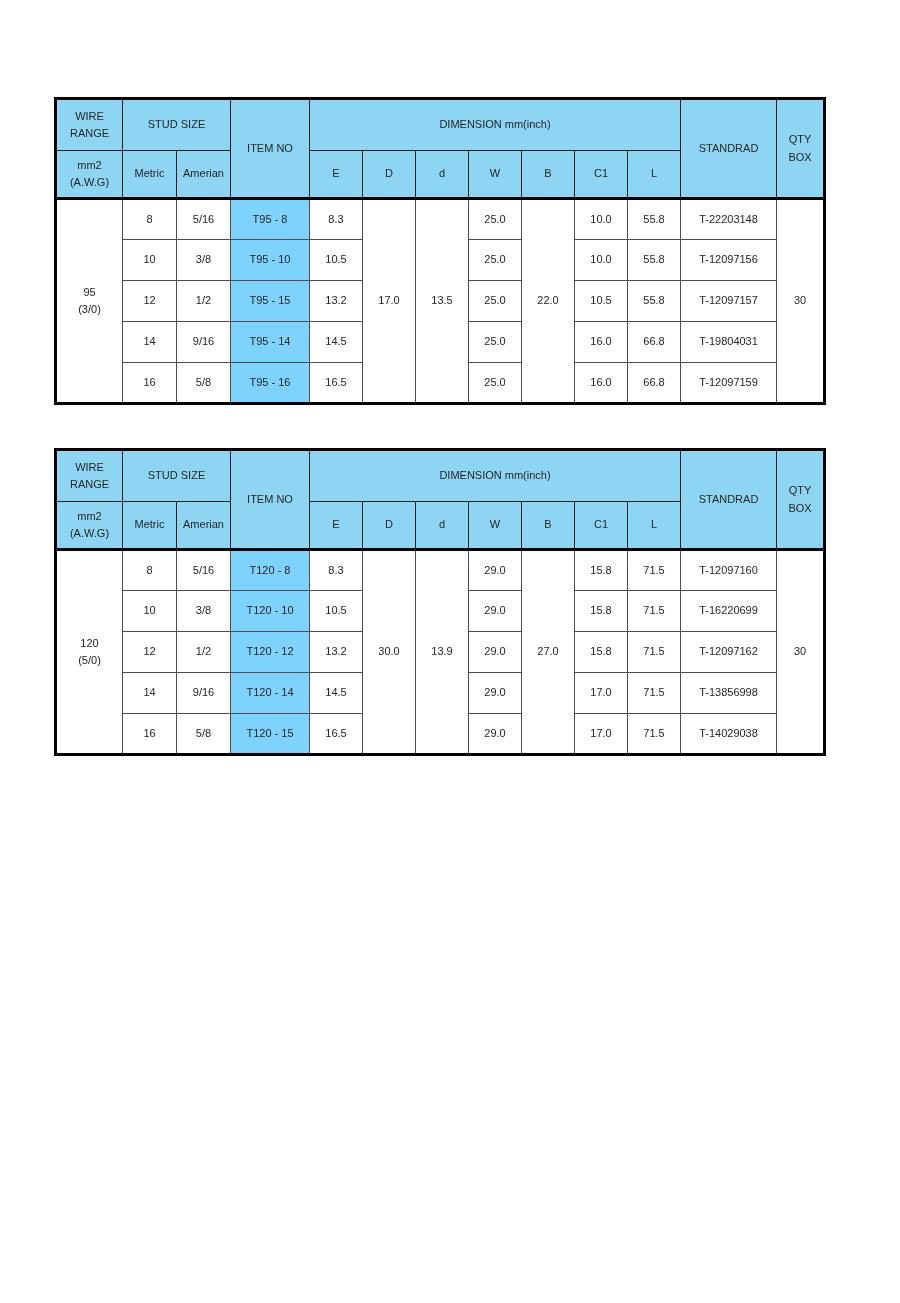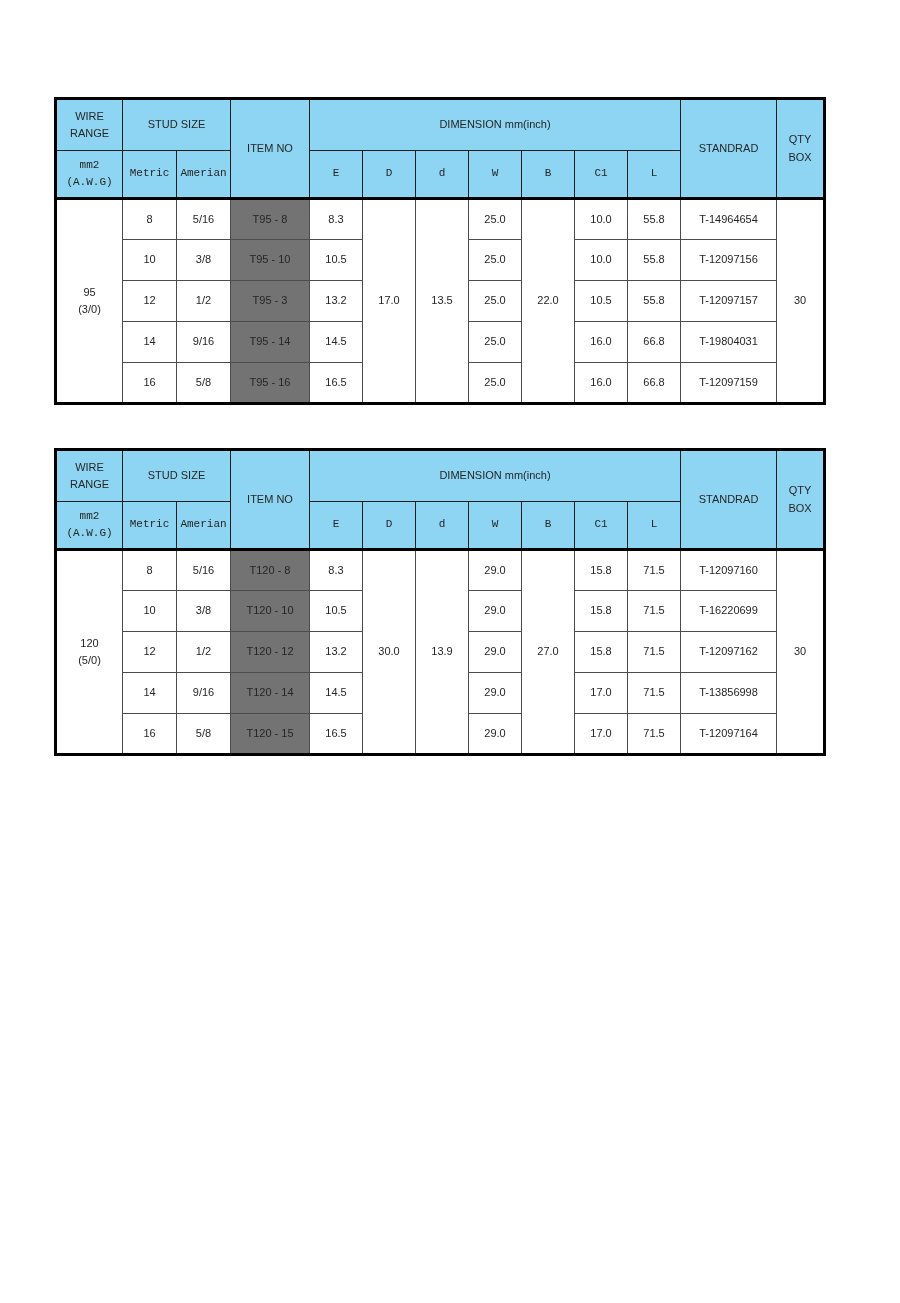--- a/index.html
+++ b/index.html
@@ -35,25 +35,25 @@
     padding: 0 2px;
     font-weight: 400;
     line-height: 1.55;
     overflow: hidden;
   }
   table.spec thead th {
     background: #8dd5f2;
     border-color: #1f1f1f;
   }
   table.spec thead tr.hr1 { height: 52px; }
-  table.spec thead tr.hr2 { height: 48px; font-family: Liberation Mono, monospace; }
+  table.spec thead tr.hr2 { height: 48px; }
   table.spec tbody tr     { height: 41px; }
   table.spec tbody tr:first-child td { border-top: 3px solid #000000; }
 
-  td.gray { background: #737373; }
+  td.gray { background: #7dd3fc; }
   .multiline { white-space: pre-line; }
 
   col.c-wire   { width: 67px; }
   col.c-metric { width: 54px; }
   col.c-amer   { width: 54px; }
   col.c-item   { width: 79px; }
   col.c-dim    { width: 53px; }
   col.c-std    { width: 96px; }
   col.c-qty    { width: 48px; }
 </style>
@@ -107,37 +107,37 @@
         <td>8</td>
         <td>5/16</td>
         <td class="gray">T95 - 8</td>
         <td>8.3</td>
         <td rowspan="5">17.0</td>
         <td rowspan="5">13.5</td>
         <td>25.0</td>
         <td rowspan="5">22.0</td>
         <td>10.0</td>
         <td>55.8</td>
-        <td>T-14964654</td>
+        <td>T-22203148</td>
         <td rowspan="5">30</td>
       </tr>
       <tr>
         <td>10</td>
         <td>3/8</td>
         <td class="gray">T95 - 10</td>
         <td>10.5</td>
         <td>25.0</td>
         <td>10.0</td>
         <td>55.8</td>
         <td>T-12097156</td>
       </tr>
       <tr>
         <td>12</td>
         <td>1/2</td>
-        <td class="gray">T95 - 3</td>
+        <td class="gray">T95 - 15</td>
         <td>13.2</td>
         <td>25.0</td>
         <td>10.5</td>
         <td>55.8</td>
         <td>T-12097157</td>
       </tr>
       <tr>
         <td>14</td>
         <td>9/16</td>
         <td class="gray">T95 - 14</td>
@@ -246,18 +246,18 @@
         <td>T-13856998</td>
       </tr>
       <tr>
         <td>16</td>
         <td>5/8</td>
         <td class="gray">T120 - 15</td>
         <td>16.5</td>
         <td>29.0</td>
         <td>17.0</td>
         <td>71.5</td>
-        <td>T-12097164</td>
+        <td>T-14029038</td>
       </tr>
     </tbody>
   </table>
 
 </div>
 
 </body></html>

